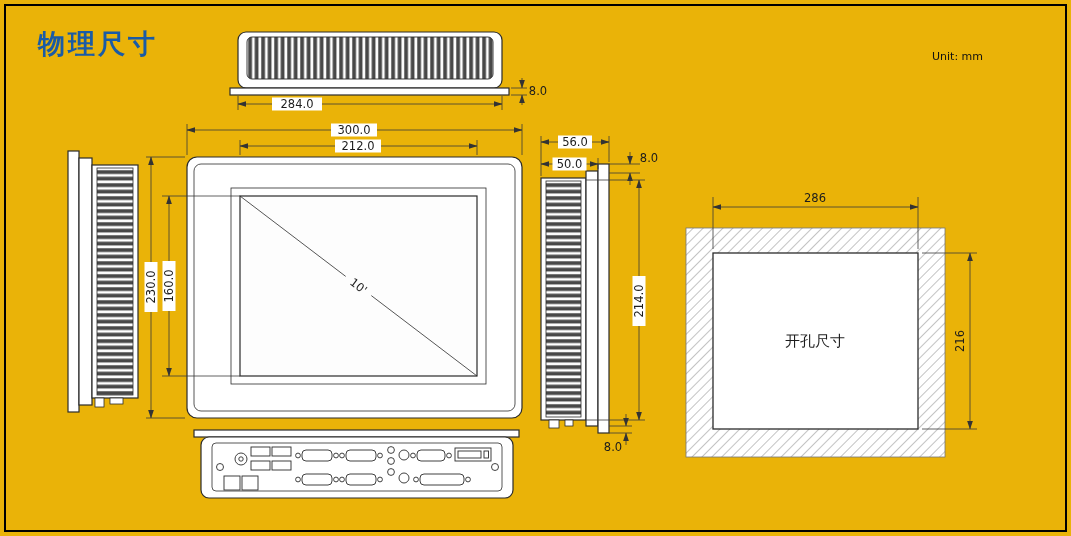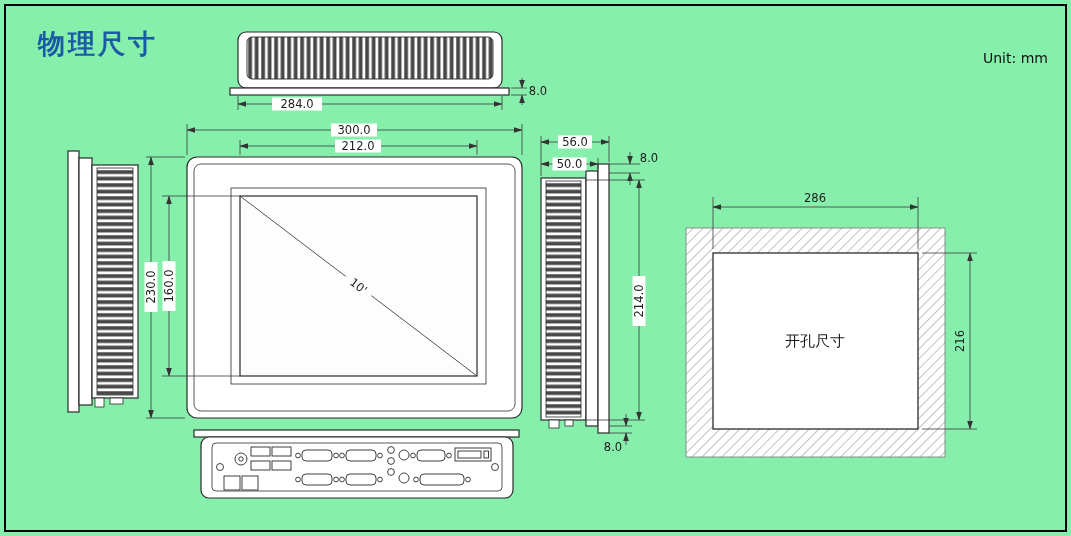--- a/index.html
+++ b/index.html
@@ -1,21 +1,21 @@
 <!DOCTYPE html>
 <html><head>
 <meta charset="utf-8">
 <style>
   *{box-sizing:border-box}
   body{margin:0;background:#e8e8e8}
-  .canvas{position:relative;width:1071px;height:536px;background:#86efac;overflow:hidden;
+  .canvas{position:relative;width:1071px;height:536px;background:#eab308;overflow:hidden;
           font-family:"DejaVu Sans","Liberation Sans",sans-serif}
   .frame{position:absolute;left:4px;top:4px;right:4px;bottom:4px;border:2.5px solid #000;pointer-events:none}
   .page-title{position:absolute;left:38px;top:26px;font-size:27px;font-weight:700;color:#1a5ba6;letter-spacing:3px}
-  .unit-label{position:absolute;left:983px;top:50px;font-size:14px;color:#111}
+  .unit-label{position:absolute;left:932px;top:50px;font-size:11px;color:#111}
   .drawing{position:absolute;left:0;top:0}
   text{font-family:"DejaVu Sans","Liberation Sans",sans-serif}
   .dim{font-size:11.5px;fill:#1c1c1c;text-anchor:middle;dominant-baseline:central}
   .cn{font-size:15px;fill:#1c1c1c;text-anchor:middle;dominant-baseline:central}
   .ln{stroke:#2b2b2b;stroke-width:1.2}
   .thin{stroke:#2b2b2b;stroke-width:0.8}
   .dimln{stroke:#3a3a3a;stroke-width:0.8;fill:none}
   .dimbg{fill:#fff}
 </style>
 </head>

